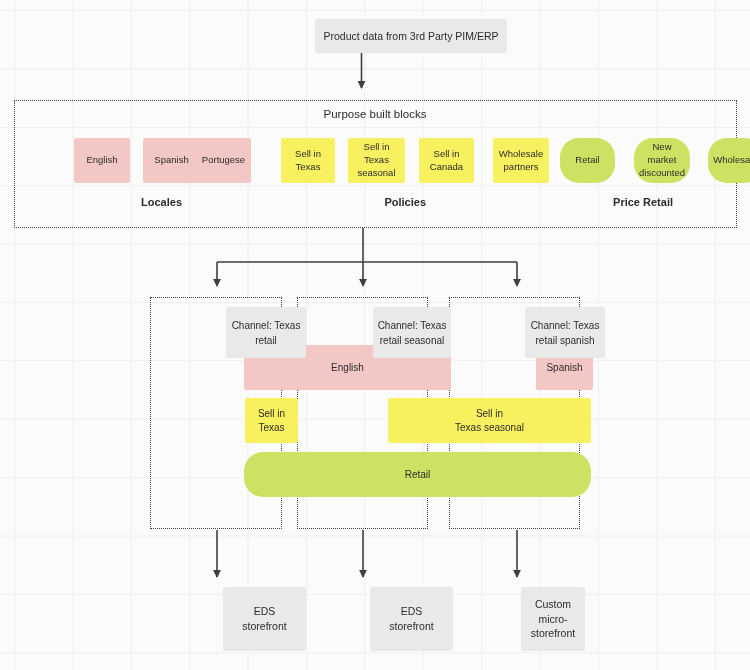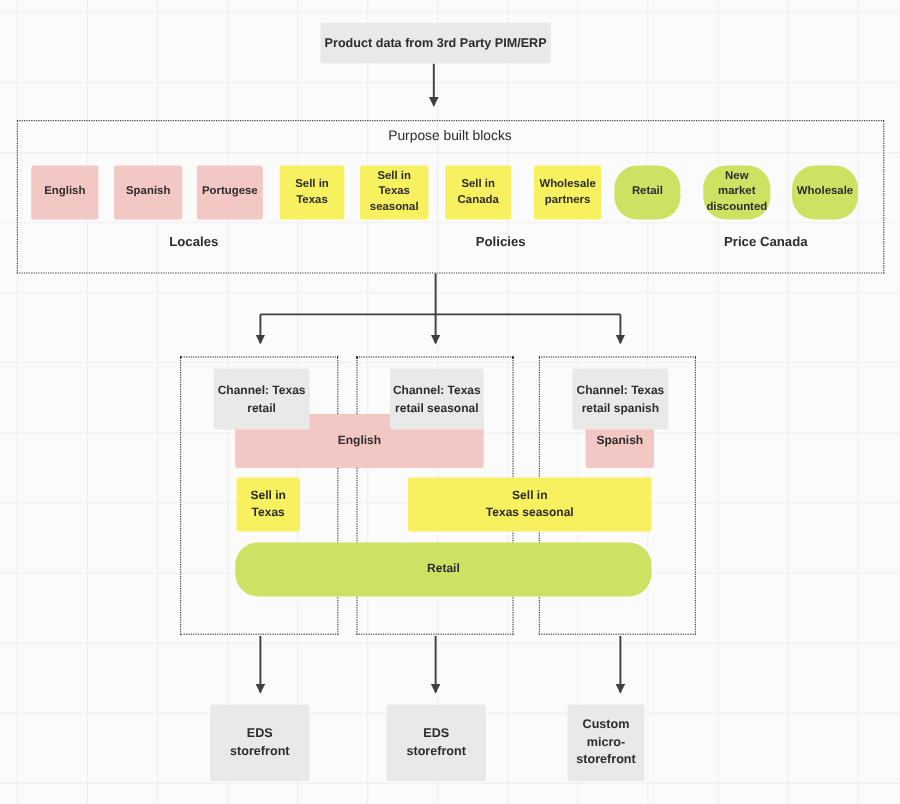--- a/index.html
+++ b/index.html
@@ -14,46 +14,46 @@
     background-image:
       linear-gradient(to right,#efedee 1px,transparent 1px),
       linear-gradient(to bottom,#efedee 1px,transparent 1px);
     background-size:58.4px 58.4px;
     background-position:14px 10px;
     color:#2c2c2c;
   }
   .connectors{position:absolute;left:0;top:0;width:750px;height:670px;z-index:1;}
   .node{
     position:absolute;display:flex;align-items:center;justify-content:center;
-    text-align:center;font-weight:bold;white-space:pre-line;
-    border-radius:2px;z-index:2;line-height:1.4;
+    text-align:center;font-weight:normal;white-space:pre-line;
+    border-radius:2px;z-index:2;line-height:1.4;margin-left:48px;
   }
   .gray{background:#e9e9e9;}
   .pink{background:#f3c7c3;}
   .yellow{background:#f7f05f;}
   .green{background:#cde263;border-radius:19px;}
 
   .source{left:267px;top:19px;width:192px;height:34px;font-size:10.5px;}
 
   .purpose-container{
     position:absolute;left:14px;top:100px;width:721px;height:126px;
     border:1px dotted #3f3f3f;z-index:1;
   }
   .purpose-title{
     position:absolute;left:0;top:108px;width:750px;text-align:center;
     font-weight:normal;font-size:11.5px;z-index:2;
   }
   .pblock{top:138px;height:45px;font-size:9.5px;line-height:1.35;}
-  .pb0{left:26px;width:56px}.pb1{left:95px;width:57px}.pb2{left:164px;width:55px}
+  .pb0{left:26px;width:56px}.pb1{left:95px;width:57px}.pb2{left:148px;width:55px}
   .pb3{left:233px;width:54px}.pb4{left:300px;width:57px}.pb5{left:371px;width:55px}
   .pb6{left:445px;width:56px}.pb7{left:512px;width:55px}.pb8{left:586px;width:56px}
   .pb9{left:660px;width:55px}
 
   .grp{position:absolute;top:196px;text-align:right;font-weight:bold;font-size:11px;z-index:2;}
-  .grp0{left:62px;width:120px}.grp1{left:318px;width:120px}.grp2{left:553px;width:120px}
+  .grp0{left:62px;width:120px}.grp1{left:306px;width:120px}.grp2{left:553px;width:120px}
 
   .channel-box{
     position:absolute;top:297px;height:230px;border:1px dotted #3f3f3f;z-index:1;
   }
   .ch0{left:150px;width:130px}.ch1{left:297px;width:129px}.ch2{left:449px;width:129px}
 
   .chh{top:307px;height:51px;font-size:10px;line-height:1.5;z-index:3;}
   .chh0{left:178px;width:80px}.chh1{left:325px;width:78px}.chh2{left:477px;width:80px}
 
   .bar{font-size:10px;z-index:2;}
@@ -107,21 +107,21 @@
   <div class="node yellow pblock pb6">Wholesale
 partners</div>
   <div class="node green pblock pb7">Retail</div>
   <div class="node green pblock pb8">New
 market
 discounted</div>
   <div class="node green pblock pb9">Wholesale</div>
 
   <div class="grp grp0">Locales</div>
   <div class="grp grp1">Policies</div>
-  <div class="grp grp2">Price Canada</div>
+  <div class="grp grp2">Price Retail</div>
 
   <div class="channel-box ch0"></div>
   <div class="channel-box ch1"></div>
   <div class="channel-box ch2"></div>
 
   <div class="node pink bar bar-english">English</div>
   <div class="node pink bar bar-spanish">Spanish</div>
   <div class="node yellow bar bar-selltexas">Sell in
 Texas</div>
   <div class="node yellow bar bar-sellseasonal">Sell in

